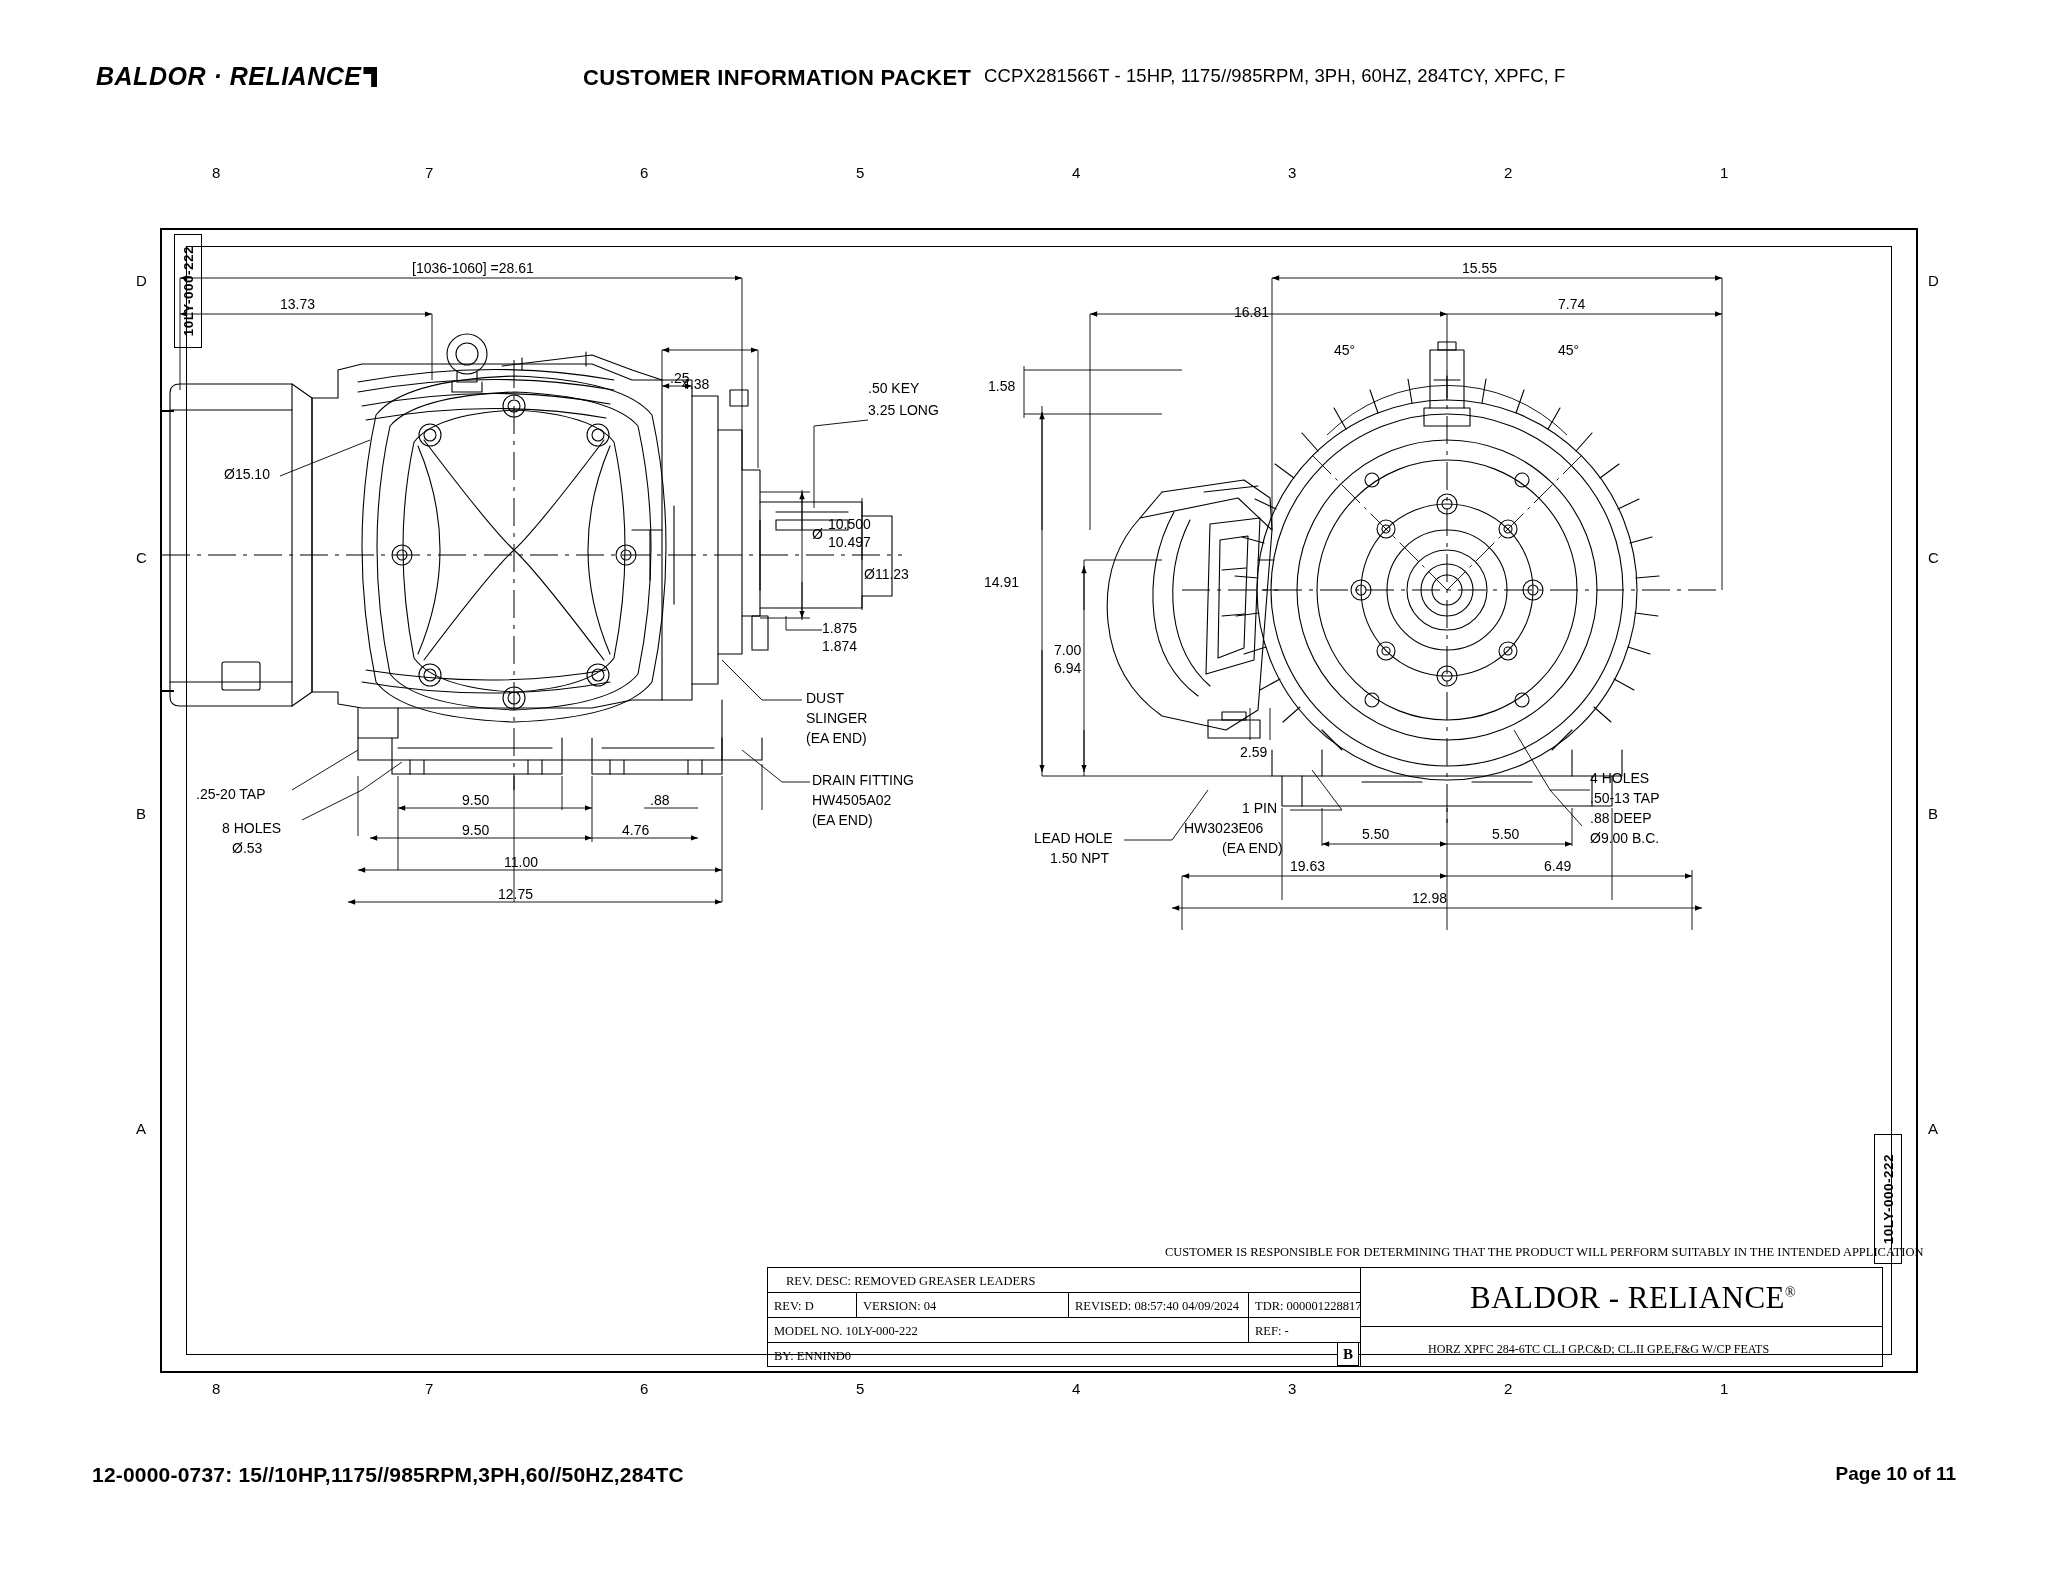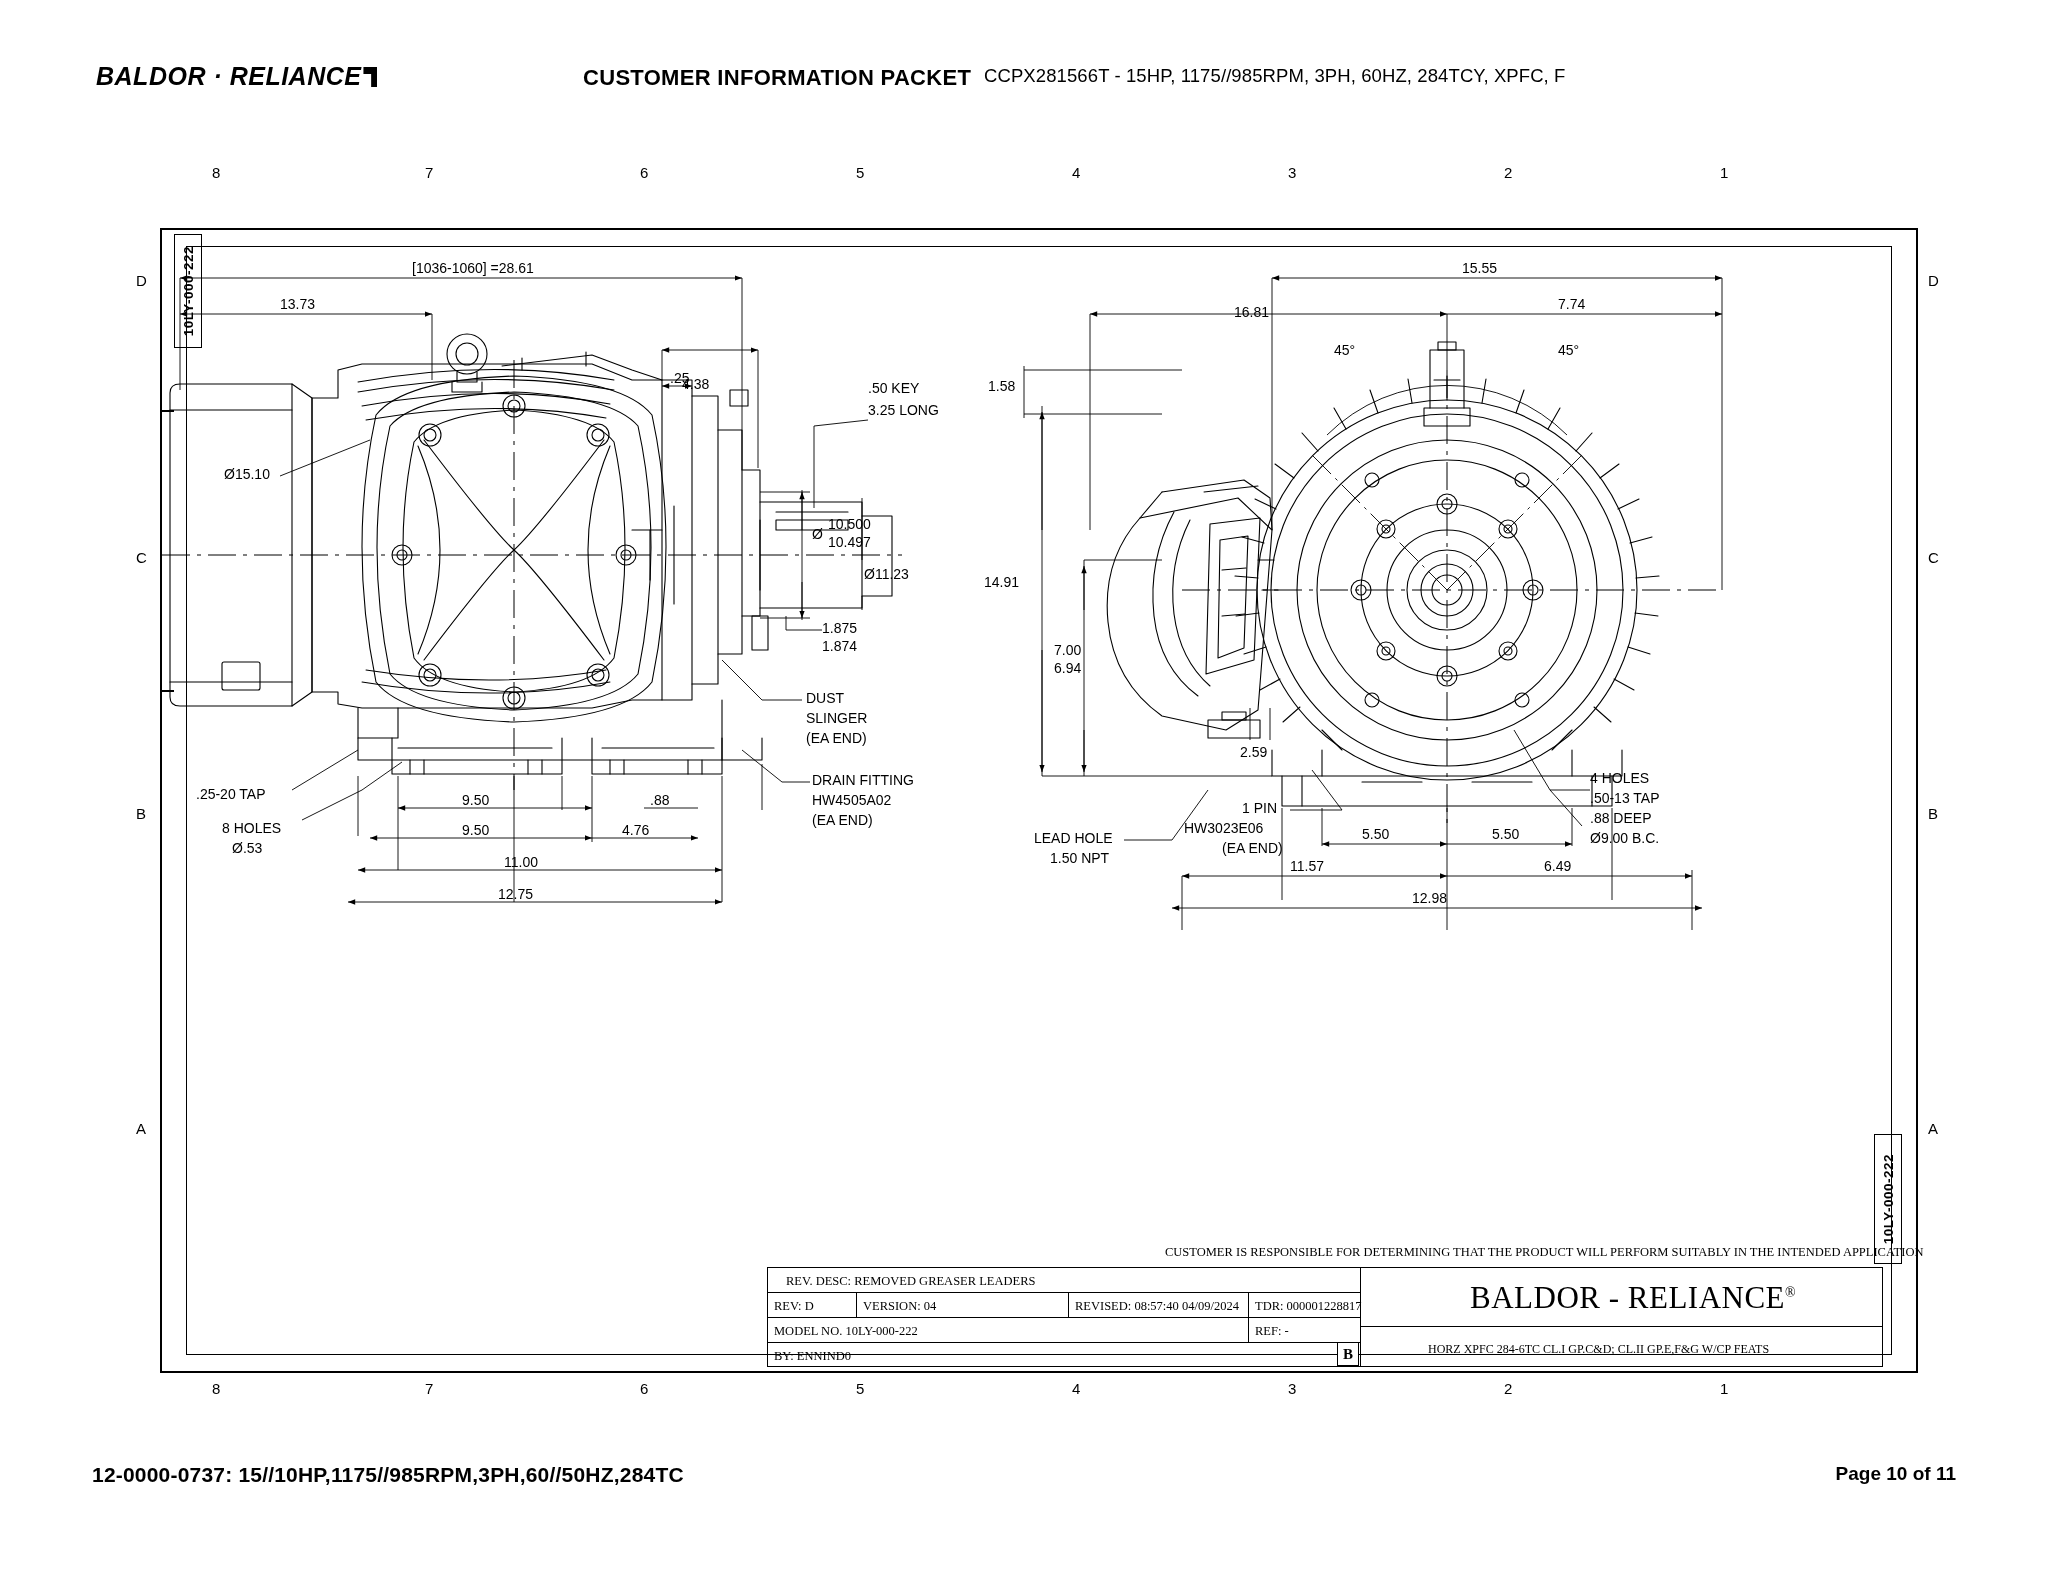--- a/index.html
+++ b/index.html
@@ -473,21 +473,21 @@
     <div class="dim" style="position:absolute;left:888px;top:620px;">1.50 NPT</div>
     <div class="dim" style="position:absolute;left:1080px;top:570px;">1 PIN</div>
     <div class="dim" style="position:absolute;left:1022px;top:590px;">HW3023E06</div>
     <div class="dim" style="position:absolute;left:1060px;top:610px;">(EA END)</div>
     <div class="dim" style="position:absolute;left:1428px;top:540px;">4 HOLES</div>
     <div class="dim" style="position:absolute;left:1428px;top:560px;">.50-13 TAP</div>
     <div class="dim" style="position:absolute;left:1428px;top:580px;">.88 DEEP</div>
     <div class="dim" style="position:absolute;left:1428px;top:600px;">Ø9.00 B.C.</div>
     <div class="dim" style="position:absolute;left:1200px;top:596px;">5.50</div>
     <div class="dim" style="position:absolute;left:1330px;top:596px;">5.50</div>
-    <div class="dim" style="position:absolute;left:1128px;top:628px;">11.57</div>
+    <div class="dim" style="position:absolute;left:1128px;top:628px;">19.63</div>
     <div class="dim" style="position:absolute;left:1382px;top:628px;">6.49</div>
     <div class="dim" style="position:absolute;left:1250px;top:660px;">12.98</div>
 
   </div>
 
   <div class="cust-note" style="left:1165px;top:1245px;">CUSTOMER IS RESPONSIBLE FOR DETERMINING THAT THE PRODUCT WILL PERFORM SUITABLY IN THE INTENDED APPLICATION</div>
 
   <div class="tb">
 
     <div style="position:absolute;left:0;top:24px;width:592px;height:1px;background:#000;"></div>

